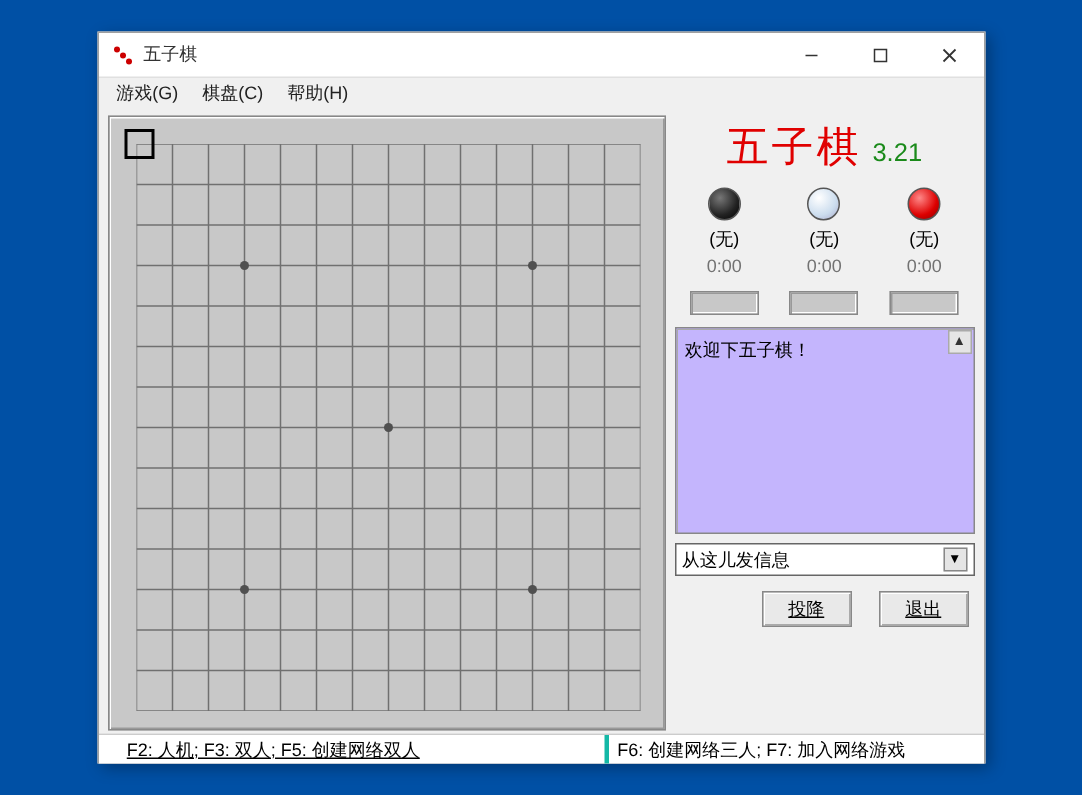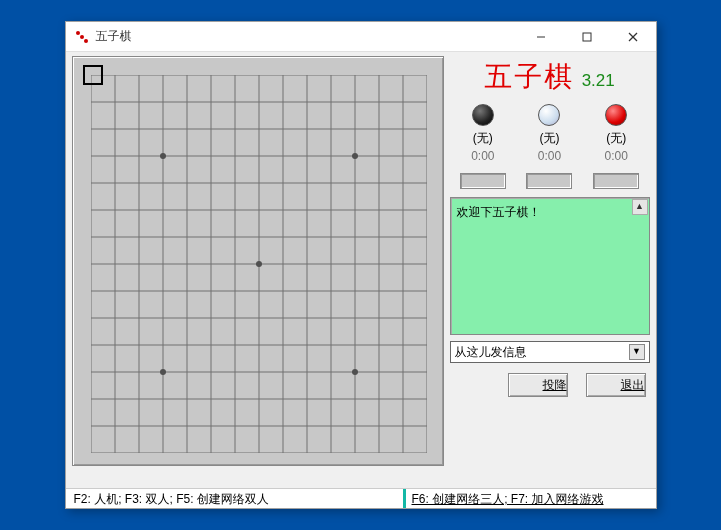--- a/index.html
+++ b/index.html
@@ -128,21 +128,21 @@
     margin: 6px 0 8px 0;
   }
   .bar {
     width: 46px; height: 16px;
     background: #c8c8c8;
     border: 1px solid #888;
     box-shadow: inset 1px 1px 0 #999, inset -1px -1px 0 #fff;
   }
   .log {
     flex: 1;
-    background: #86efac;
+    background: #c4b5fd;
     border: 1px solid #888;
     box-shadow: inset 1px 1px 0 #aaa;
     padding: 6px;
     font-size: 12px;
     color: #000;
     position: relative;
     max-height: 138px;
     overflow: hidden;
   }
   .log .scroll-up {
@@ -182,44 +182,44 @@
     justify-content: flex-end;
     gap: 18px;
     padding-right: 4px;
   }
   .btn {
     min-width: 60px;
     height: 24px;
     background: #e9e9e9;
     border: 1px solid #888;
     box-shadow: 1px 1px 0 #fff inset, -1px -1px 0 #aaa inset;
-    text-align: right;
+    text-align: center;
     line-height: 22px;
     font-size: 12px;
     text-decoration: underline;
   }
   .statusbar {
     height: 20px;
     background: #fff;
     border-top: 1px solid #ccc;
     display: flex;
     font-size: 12px;
     color: #000;
   }
   .statusbar .sleft {
     flex: 0 0 340px;
-    padding: 2px 8px;
+    padding: 2px 19px;
     border-right: 3px solid #14b8a6;
     white-space: nowrap;
+    text-decoration: underline;
   }
   .statusbar .sright {
     flex: 1;
     padding: 2px 6px;
     white-space: nowrap;
-    text-decoration: underline;
   }
 </style>
 </head>
 <body>
 
 <div class="window">
 
   <div class="titlebar">
     <div class="title-icon">
       <svg width="14" height="14" viewBox="0 0 14 14">
@@ -241,20 +241,25 @@
         </svg>
     </div>
     <div class="win-btn">
       <svg width="10" height="10">
         <line x1="1" y1="1" x2="9" y2="9" stroke="#333" stroke-width="1.2"></line>
         <line x1="9" y1="1" x2="1" y2="9" stroke="#333" stroke-width="1.2"></line>
       </svg>
     </div>
   </div>
 
+  <div class="menubar">
+    <div class="menu-item">游戏(G)</div>
+    <div class="menu-item">棋盘(C)</div>
+    <div class="menu-item">帮助(H)</div>
+  </div>
 
   <div class="client">
 
     <div class="board-wrap">
       <div class="board">
         <svg class="grid" viewBox="0 0 336 378" width="336" height="378">
           <g>
 
             <line x1="0" y1="0" x2="0" y2="378"></line>
               <line x1="24" y1="0" x2="24" y2="378"></line>

